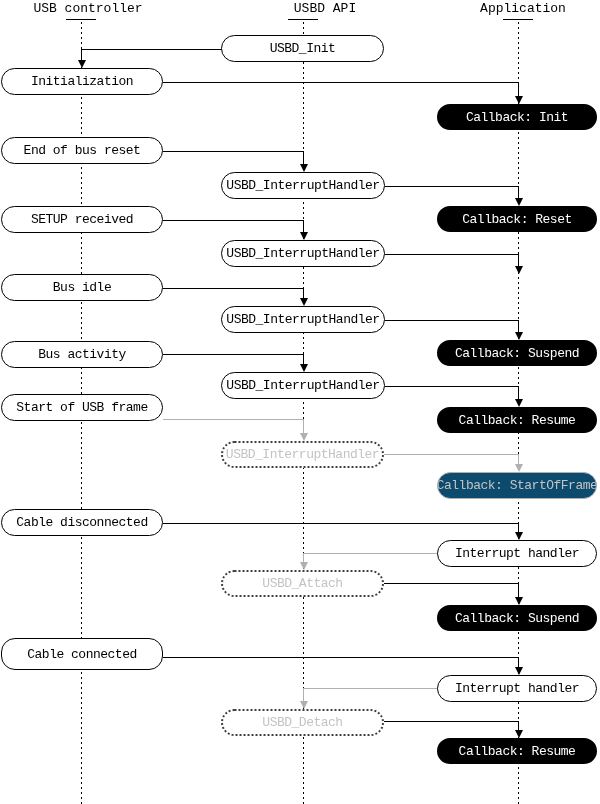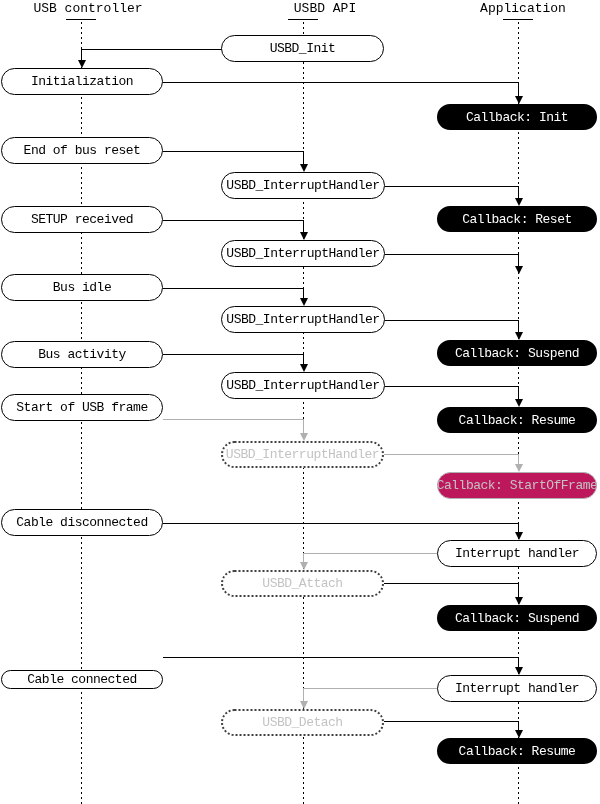--- a/index.html
+++ b/index.html
@@ -18,21 +18,21 @@
     background-image:repeating-linear-gradient(to bottom,#000 0,#000 2px,transparent 2px,transparent 5px);
   }
   .node {
     position:absolute; box-sizing:border-box; border-radius:14px;
     font-size:13px; letter-spacing:-0.5px; white-space:nowrap; overflow:hidden;
     display:flex; align-items:center; justify-content:center;
   }
   .node.outline    { background:#fff; border:1px solid #000; color:#000; }
   .node.filled     { background:#000; border:2px solid #000; color:#fff; }
   .node.ghost      { background:#fff; border:2px dotted #3f3f3f; }
-  .node.ghost_solid{ background:#be185d; border:1px solid #b0b0b0; }
+  .node.ghost_solid{ background:#0c4a6e; border:1px solid #b0b0b0; }
   .hline { position:absolute; height:1px; }
   .vline { position:absolute; width:1px; }
   .arrow {
     position:absolute; width:0; height:0;
     border-left:4px solid transparent; border-right:4px solid transparent;
   }
 </style>
 </head>
 <body>
 
@@ -100,21 +100,21 @@
     <div class="hline" style="left: 384px; top: 721px; width: 135px; background: rgb(0, 0, 0);"></div>
     <div class="vline" style="left: 518px; top: 721px; height: 11px; background: rgb(0, 0, 0);"></div>
     <div class="arrow" style="left: 515px; top: 730px; border-top: 8px solid rgb(0, 0, 0);"></div>
     <div class="node outline" style="left: 1px; top: 68px; width: 162px; height: 27px;">Initialization</div>
     <div class="node outline" style="left: 1px; top: 137px; width: 162px; height: 27px;">End of bus reset</div>
     <div class="node outline" style="left: 1px; top: 206px; width: 162px; height: 27px;">SETUP received</div>
     <div class="node outline" style="left: 1px; top: 274px; width: 162px; height: 27px;">Bus idle</div>
     <div class="node outline" style="left: 1px; top: 341px; width: 162px; height: 27px;">Bus activity</div>
     <div class="node outline" style="left: 1px; top: 394px; width: 162px; height: 27px;">Start of USB frame</div>
     <div class="node outline" style="left: 1px; top: 509px; width: 162px; height: 27px;">Cable disconnected</div>
-    <div class="node outline" style="left: 1px; top: 670px; width: 162px; height: 19px;">Cable connected</div>
+    <div class="node outline" style="left: 1px; top: 638px; width: 162px; height: 32px;">Cable connected</div>
     <div class="node outline" style="left: 221px; top: 35px; width: 163px; height: 27px; text-align: right;">USBD_Init</div>
     <div class="node outline" style="left: 221px; top: 172px; width: 164px; height: 27px;">USBD_InterruptHandler</div>
     <div class="node outline" style="left: 221px; top: 240px; width: 164px; height: 27px;">USBD_InterruptHandler</div>
     <div class="node outline" style="left: 221px; top: 306px; width: 164px; height: 27px;">USBD_InterruptHandler</div>
     <div class="node outline" style="left: 221px; top: 372px; width: 164px; height: 27px;">USBD_InterruptHandler</div>
     <div class="node ghost" style="left: 221px; top: 441px; width: 163px; height: 27px; color: rgb(195, 195, 195);">USBD_InterruptHandler</div>
     <div class="node ghost" style="left: 221px; top: 570px; width: 163px; height: 27px; color: rgb(195, 195, 195);">USBD_Attach</div>
     <div class="node ghost" style="left: 221px; top: 709px; width: 163px; height: 27px; color: rgb(195, 195, 195);">USBD_Detach</div>
     <div class="node filled" style="left: 437px; top: 104px; width: 160px; height: 26px;">Callback: Init</div>
     <div class="node filled" style="left: 437px; top: 206px; width: 160px; height: 26px;">Callback: Reset</div>

